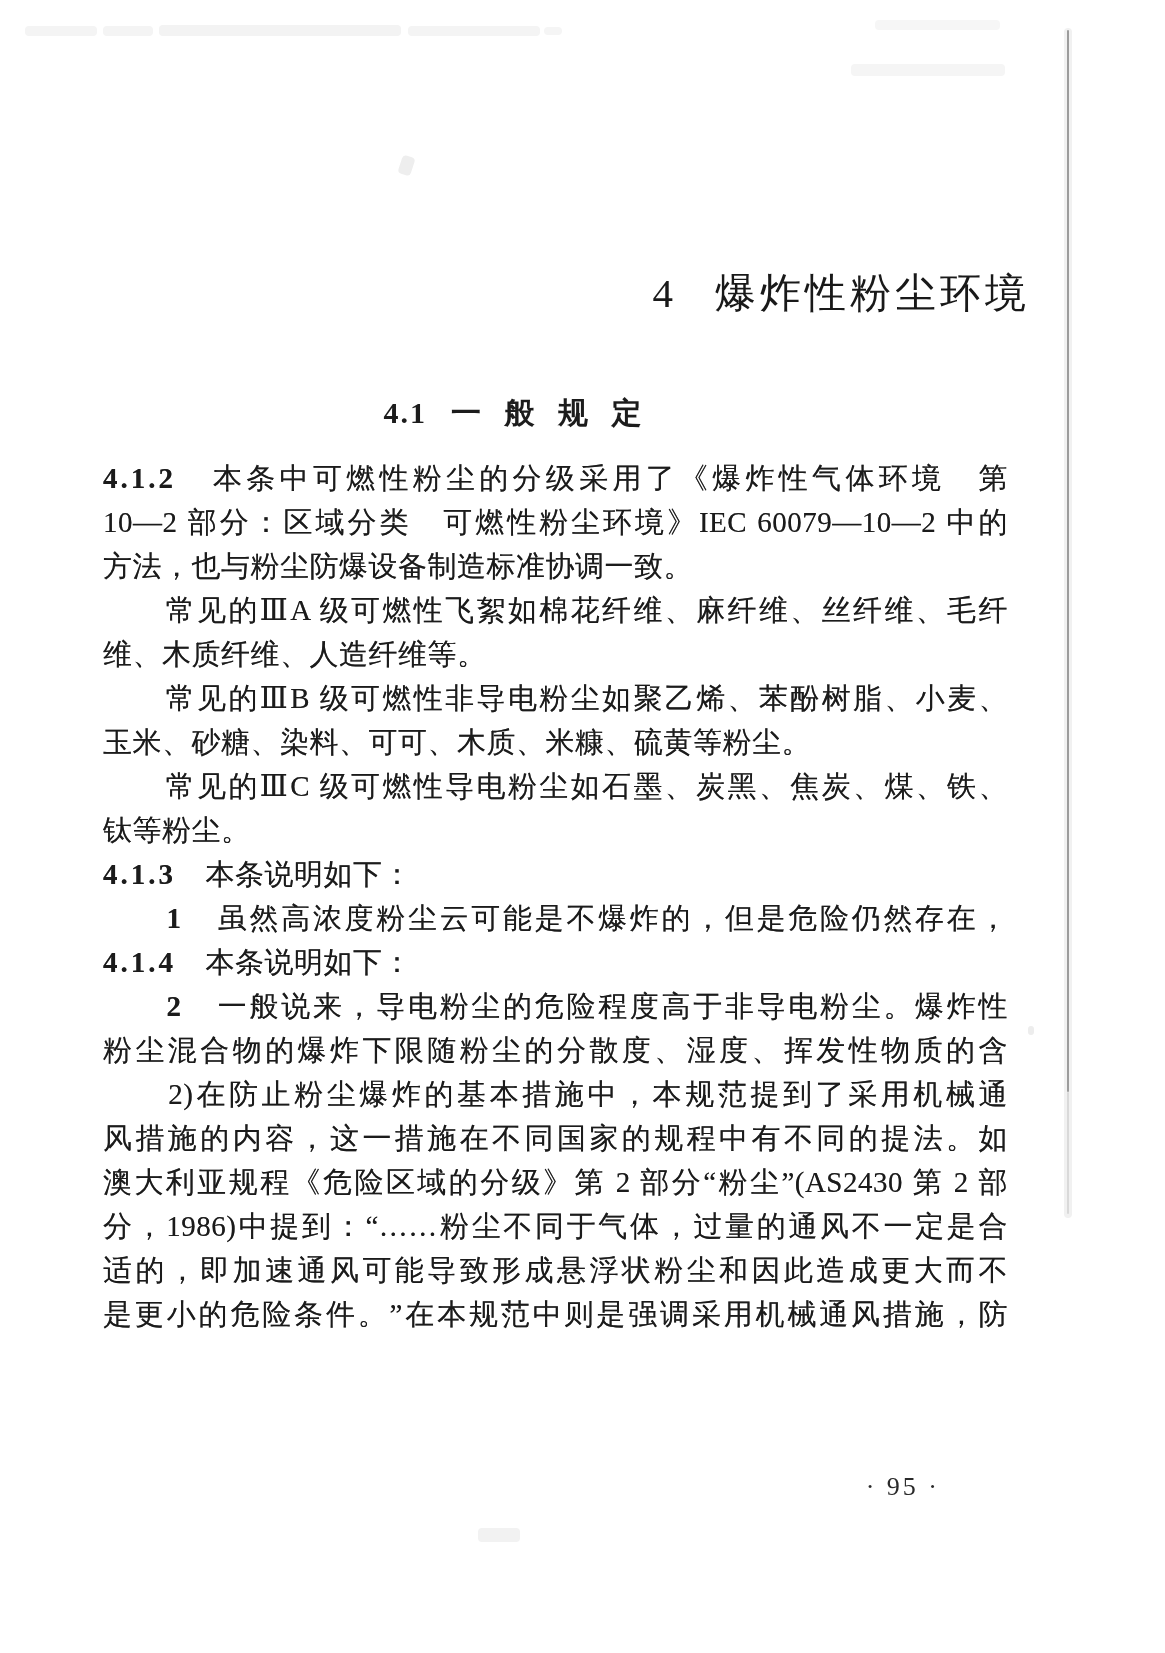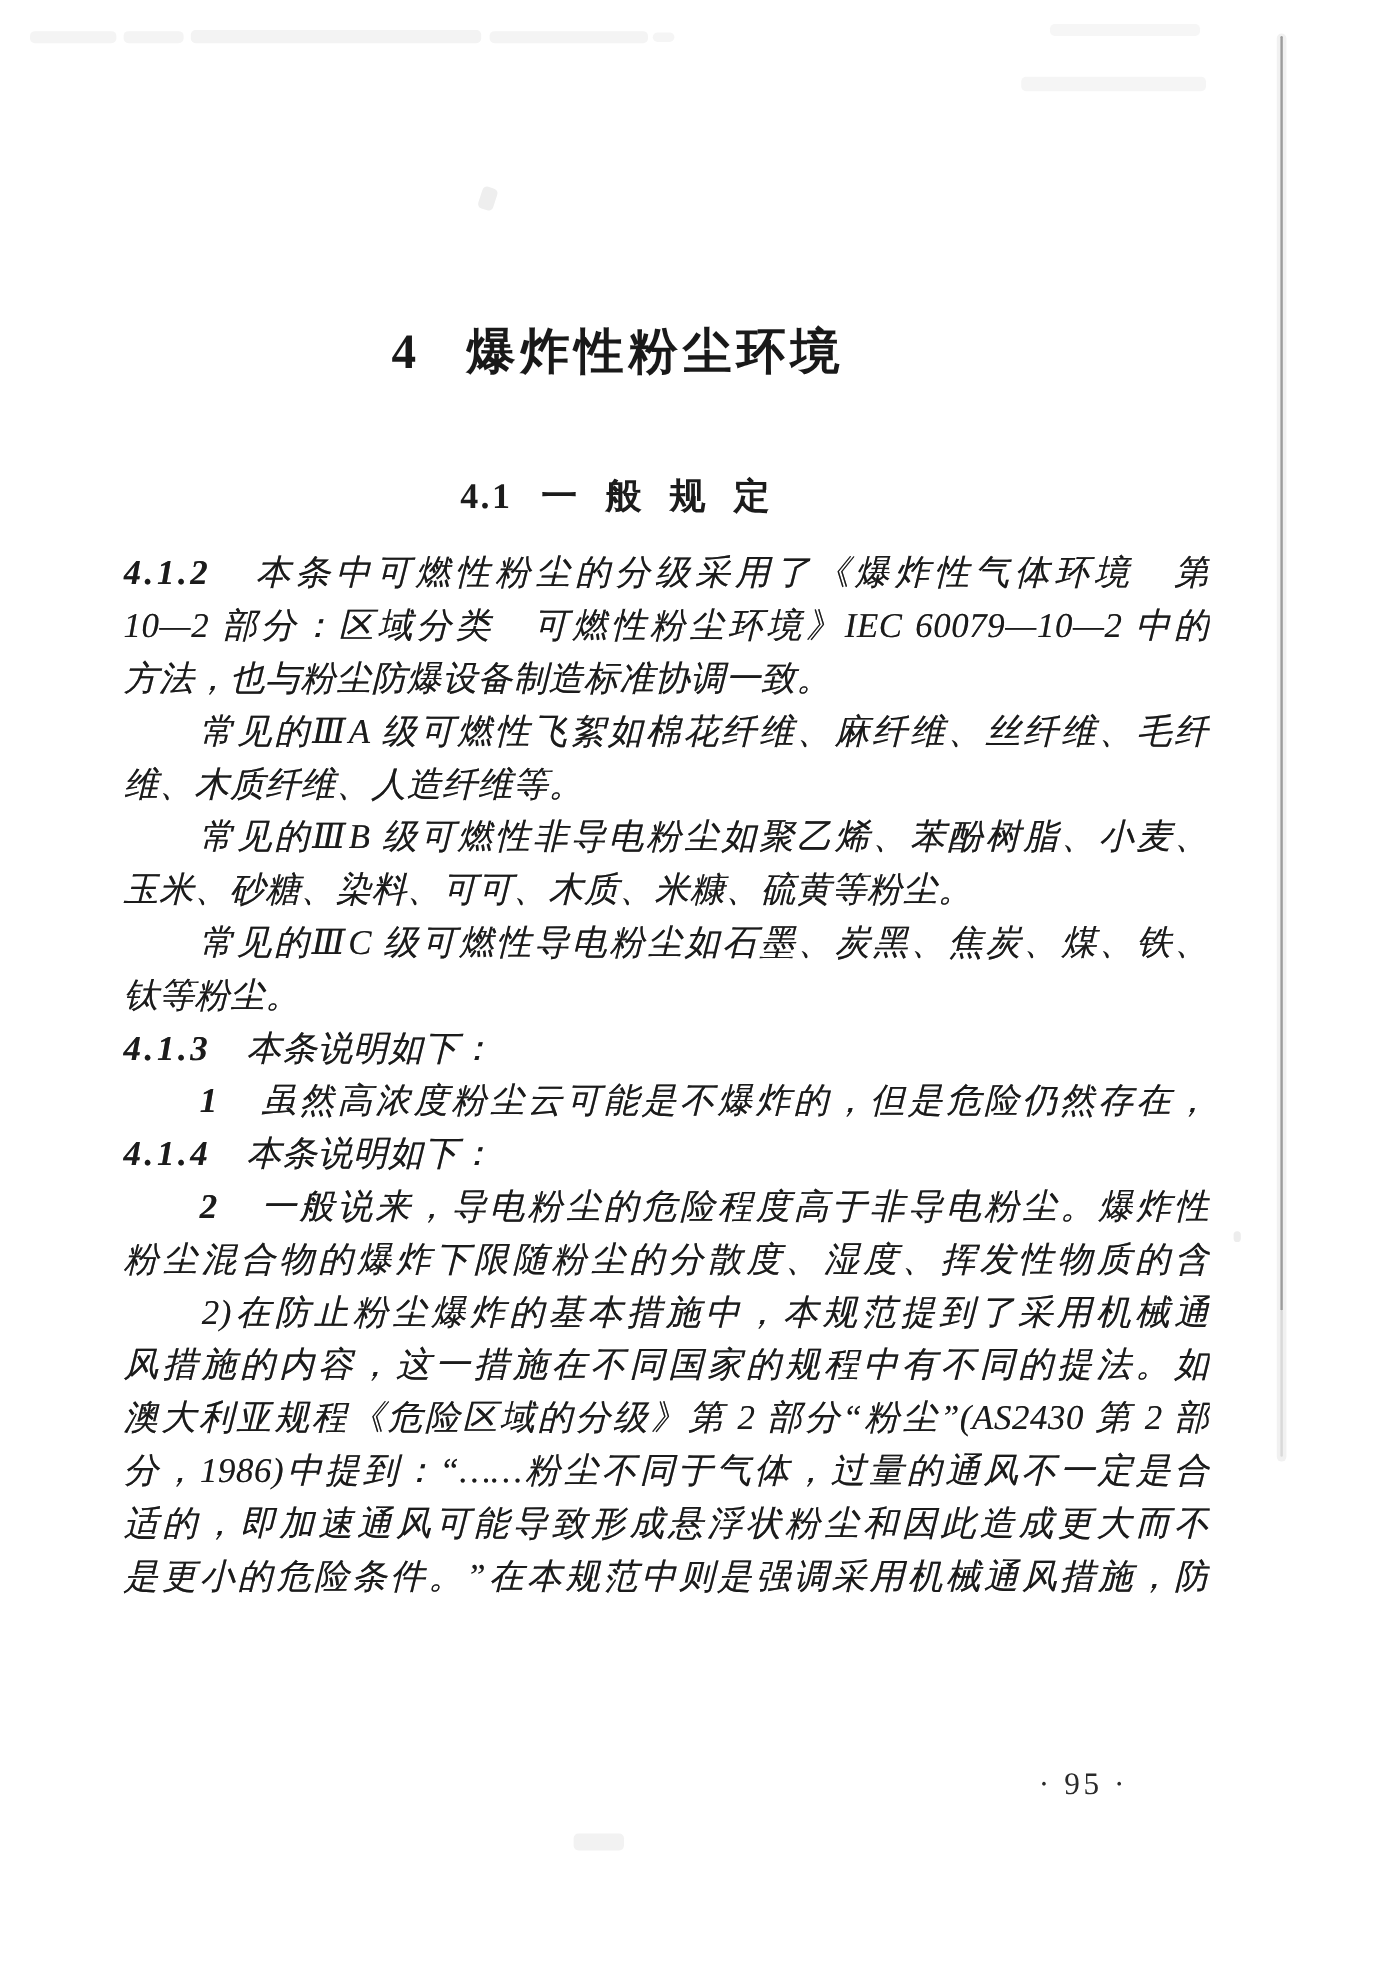--- a/index.html
+++ b/index.html
@@ -7,21 +7,21 @@
     width:1165px;height:1653px;
     background:#ffffff;
     font-family:"Liberation Serif","DejaVu Serif",serif;
     position:relative;overflow:hidden;
   }
   .page{position:absolute;inset:0;}
 
   
   .chapter{
     position:absolute;top:266px;left:0;width:1030px;
-    text-align:center;font-weight:bold;font-size:41px;color:#191919;
+    text-align:right;font-weight:normal;font-size:41px;color:#191919;
     white-space:nowrap;
   }
   .chapter .num{margin-right:40px;letter-spacing:2px;}
   .chapter .ttl{letter-spacing:4px;}
 
   .section{
     position:absolute;top:393px;left:0;width:1030px;
     text-align:center;font-weight:bold;font-size:30px;color:#1c1c1c;
     white-space:nowrap;
   }
@@ -31,21 +31,20 @@
   
   .body-text{
     position:absolute;left:103px;top:456px;width:905px;
     color:#1b1b1b;font-size:29px;letter-spacing:0.5px;
     text-shadow:0 0 0.5px rgba(20,20,20,.6);
   }
   .line{
     height:44px;line-height:44px;
     white-space:nowrap;
     text-align:left;
-    font-style:italic;
   }
   .line.just{
     white-space:normal;
     text-align:justify;
     text-align-last:justify;
     text-justify:inter-character;
     overflow:hidden;
   }
   .line .lbl{font-weight:bold;letter-spacing:3px;}
 

